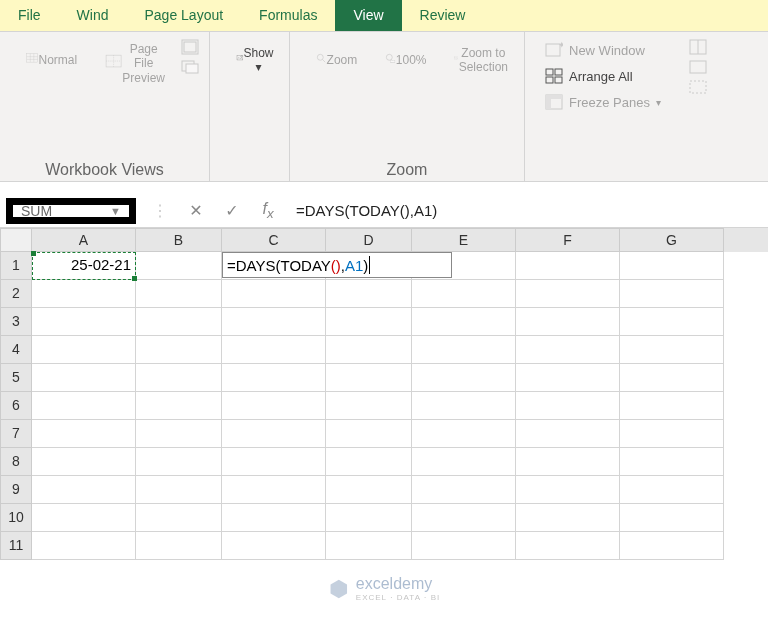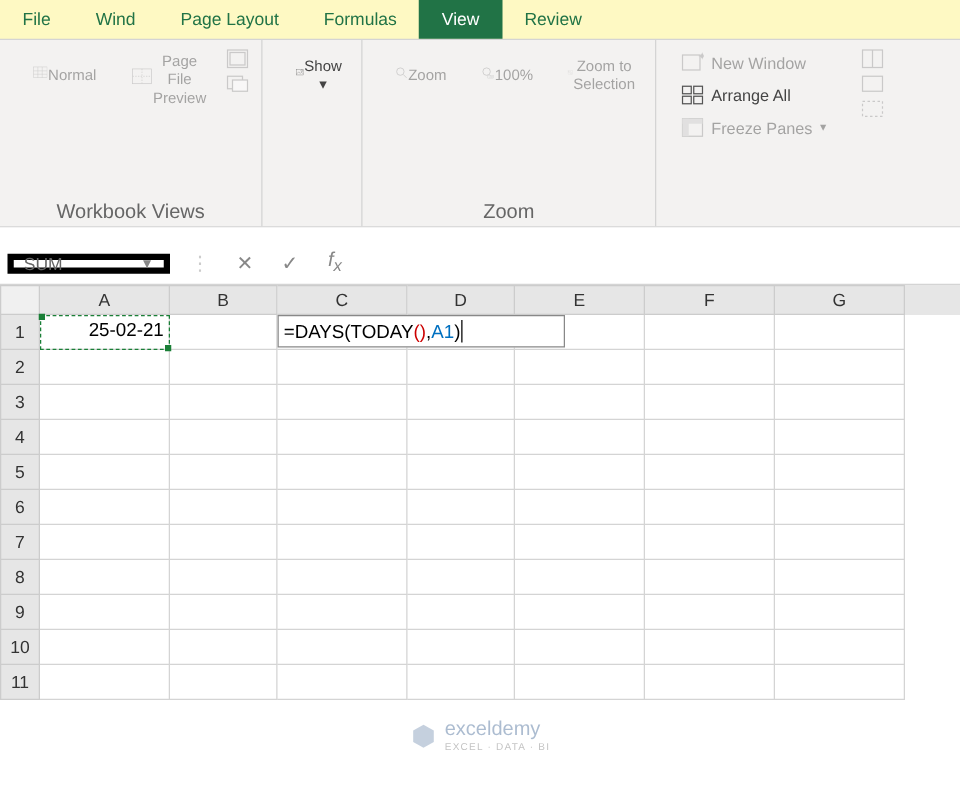--- a/index.html
+++ b/index.html
@@ -16,21 +16,21 @@
 .ribbon-btn { display: flex; flex-direction: row; align-items: center; padding: 4px 6px; cursor: pointer; font-size: 12px; color: #444; min-width: 50px; margin-left: 10px; }
 .ribbon-btn.disabled { opacity: 0.45; cursor: default; }
 .ribbon-btn .icon { width: 32px; height: 32px; display: flex; align-items: center; justify-content: center; margin-bottom: 4px; }
 .ribbon-btn .lbl { text-align: center; line-height: 1.2; }
 .ribbon-side { display: flex; flex-direction: column; gap: 2px; justify-content: center; padding-left: 4px; }
 .ribbon-side-btn { display: flex; align-items: center; gap: 6px; padding: 3px 6px; font-size: 13px; color: #444; cursor: pointer; }
 .ribbon-side-btn.disabled { opacity: 0.45; }
 .small-icon { width: 18px; height: 18px; display: inline-flex; align-items: center; justify-content: center; }
 
 .formula-row { display: flex; align-items: center; height: 34px; border-bottom: 1px solid #d4d4d4; background: #fff; }
-.name-box { width: 130px; border: 5px solid #000000; margin: 3px 6px; height: 16px; display: flex; align-items: center; padding: 0 8px; font-size: 14px; color: #666; justify-content: space-between; }
+.name-box { width: 130px; border: 7px solid #000000; margin: 3px 6px; height: 26px; display: flex; align-items: center; padding: 0 8px; font-size: 14px; color: #666; justify-content: space-between; }
 .fb-btn { width: 36px; text-align: center; color: #888; font-size: 16px; cursor: pointer; }
 .fb-input { flex: 1; padding: 0 10px; font-size: 15px; color: #222; border: none; outline: none; height: 26px; }
 
 .grid-area { position: relative; }
 .col-headers { display: flex; height: 24px; background: #e6e6e6; }
 .corner { width: 32px; border: 1px solid #ccc; background: #f0f0f0; }
 .col-h { border: 1px solid #ccc; border-left: none; text-align: center; font-size: 14px; color: #333; line-height: 22px; background: #e6e6e6; }
 .grid-body { display: flex; }
 .row-headers { display: flex; flex-direction: column; }
 .row-h { width: 32px; height: 28px; border: 1px solid #ccc; border-top: none; text-align: center; font-size: 14px; color: #333; line-height: 26px; background: #e6e6e6; }
@@ -223,20 +223,21 @@
 
 <div class="formula-row">
   <div class="name-box">
     <span>SUM</span>
     <span style="color:#888;font-size:11px">▼</span>
   </div>
   <div class="fb-btn" style="color:#ccc">⋮</div>
   <div class="fb-btn">✕</div>
   <div class="fb-btn">✓</div>
   <div class="fb-btn"><i>f<sub>x</sub></i></div>
+  <input class="fb-input" value="=DAYS(TODAY(),A1)" style="">
 </div>
 
 <div class="grid-area">
   <div class="col-headers">
     <div class="corner"></div>
   <div class="col-h" style="width: 104px;">A</div>
       <div class="col-h" style="width: 86px;">B</div>
       <div class="col-h" style="width: 104px;">C</div>
       <div class="col-h" style="width: 86px;">D</div>
       <div class="col-h" style="width: 104px;">E</div>

